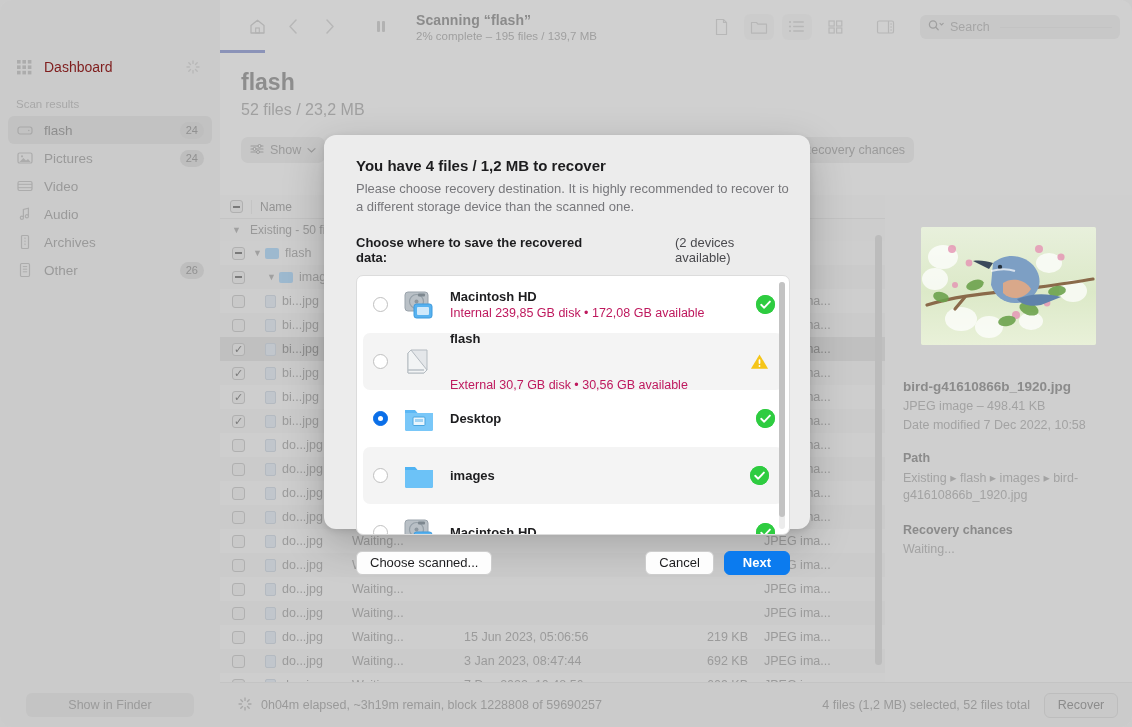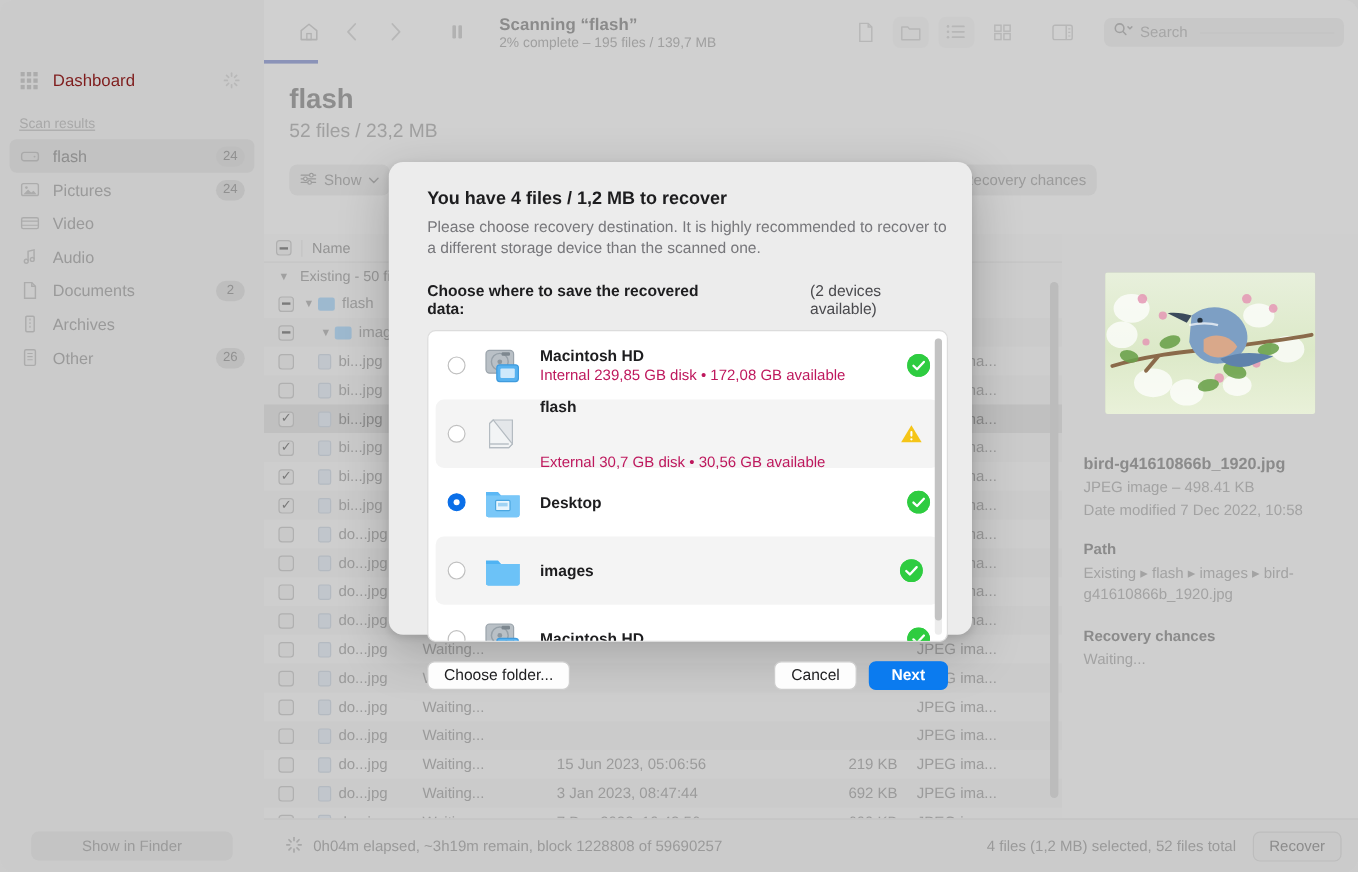--- a/index.html
+++ b/index.html
@@ -64,21 +64,20 @@
     border-radius: 9px;
     background: #bebebe;
     color: #919191;
     font-size: 11px;
     display: flex; align-items: center; justify-content: center;
     padding: 0 6px;
   }
   .side-section {
     color: #a8a8a8; font-size: 11.5px;
     padding: 16px 0 6px 16px;
-    text-decoration: underline;
   }
   .spinner-mini {
     position: absolute; right: 12px; top: 8px;
     width: 14px; height: 14px; opacity: .5;
   }
   .finder-btn {
     position: absolute; left: 26px; bottom: 10px;
     width: 168px; height: 24px;
     border-radius: 6px;
     background: #c4c4c4;
@@ -425,30 +424,20 @@
                   <path d="M6.4 11.6 V3.4 L11.4 2.2 V10"></path>
                   <circle cx="4.9" cy="11.7" r="1.6"></circle>
                   <circle cx="9.9" cy="10.2" r="1.6"></circle>
                 </g>
               </svg>
         </span>
         <span class="side-label">Audio</span>
         <span class="side-badge" style="background:transparent"></span>
       </div>
 
-      <div class="side-row">
-        <span class="side-ico">
-          <svg width="16" height="16" viewBox="0 0 16 16">
-                <path d="M3.5 1.5 h6 l3 3 v10 h-9 z" fill="none" stroke="#9a9a9a" stroke-width="1.2"></path>
-                <path d="M9.5 1.5 v3 h3" fill="none" stroke="#9a9a9a" stroke-width="1.2"></path>
-              </svg>
-        </span>
-        <span class="side-label">Documents</span>
-        <span class="side-badge">2</span>
-      </div>
 
       <div class="side-row">
         <span class="side-ico">
           <svg width="16" height="16" viewBox="0 0 16 16">
                 <rect x="4.5" y="1.5" width="7" height="13" rx="1" fill="none" stroke="#9a9a9a" stroke-width="1.2"></rect>
                 <line x1="8" y1="3.5" x2="8" y2="12.5" stroke="#9a9a9a" stroke-width="1" stroke-dasharray="1.6 1.4"></line>
               </svg>
         </span>
         <span class="side-label">Archives</span>
         <span class="side-badge" style="background:transparent"></span>
@@ -1002,21 +991,21 @@
                 </svg>
               </span>
             </div>
           </div>
       <div class="dev-sb">
             <i></i>
           </div>
     </div>
 
     <div class="m-footer">
-      <span class="btn">Choose folder...</span>
+      <span class="btn">Choose scanned...</span>
       <span class="right">
         <span class="btn">Cancel</span>
         <span class="btn primary">Next</span>
       </span>
     </div>
   </div>
 
  </div>
 </div>
 

